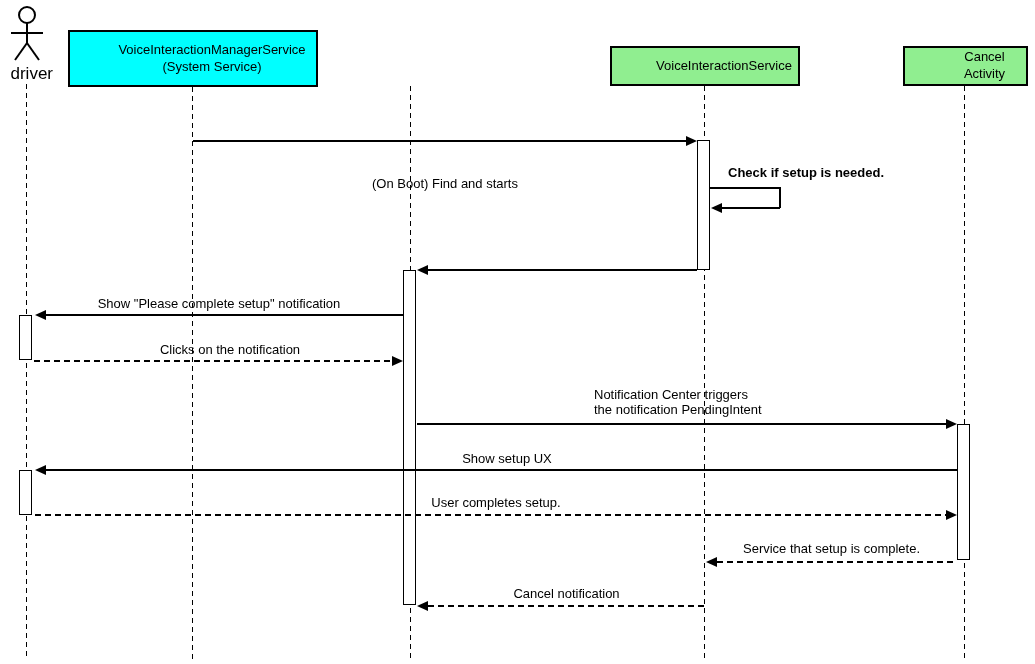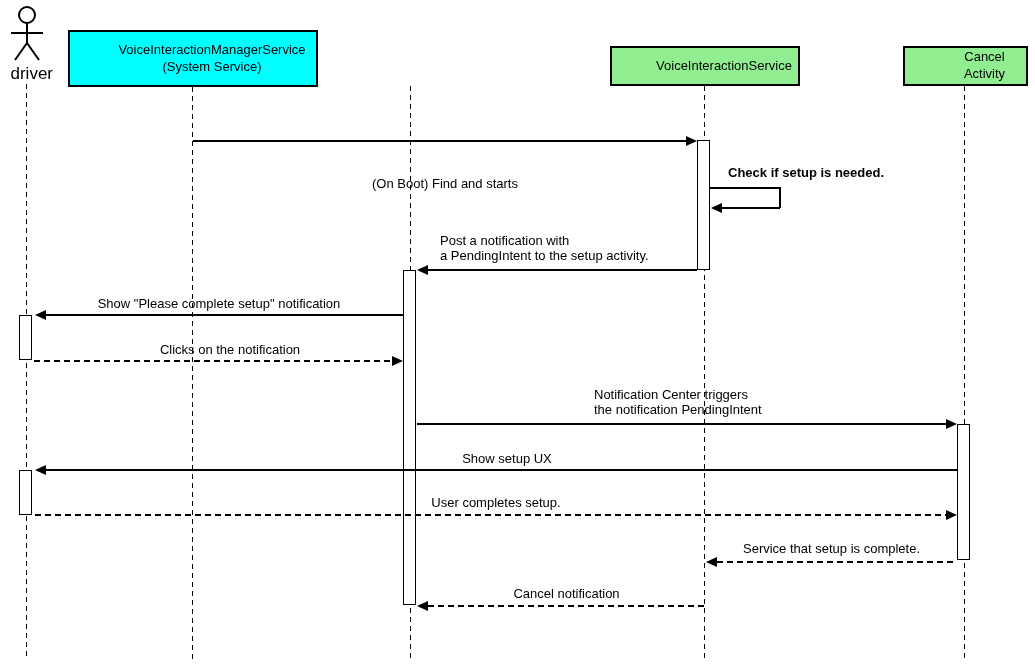--- a/index.html
+++ b/index.html
@@ -82,22 +82,20 @@
   <div class="msg-label center" style="left:193px; top:129px; width:504px;margin-top:48px;">(On Boot) Find and starts</div>
   <div class="msg-line" style="left:193px; top:140px; width:494px;"></div>
   <div class="arrow-r" style="left:686px; top:136px;"></div>
 
   <div class="msg-label" style="left:728px; top:166px;font-weight:bold;">Check if setup is needed.</div>
   <div class="msg-line" style="left:710px; top:187px; width:70px;"></div>
   <div class="msg-vline" style="left:779px; top:187px; height:21px;"></div>
   <div class="msg-line" style="left:722px; top:207px; width:58px;"></div>
   <div class="arrow-l" style="left:711px; top:203px;"></div>
 
-  <div class="msg-label" style="left:440px; top:234px;">Post a notification with
-a PendingIntent to the setup activity.</div>
   <div class="msg-line" style="left:428px; top:269px; width:269px;"></div>
   <div class="arrow-l" style="left:417px; top:265px;"></div>
 
   <div class="msg-label center" style="left:35px; top:297px; width:368px;">Show "Please complete setup" notification</div>
   <div class="msg-line" style="left:46px; top:314px; width:357px;"></div>
   <div class="arrow-l" style="left:35px; top:310px;"></div>
 
   <div class="msg-label center" style="left:46px; top:343px; width:368px;">Clicks on the notification</div>
   <div class="msg-line dashed" style="left:34px; top:360px; width:358px;"></div>
   <div class="arrow-r" style="left:392px; top:356px;"></div>

